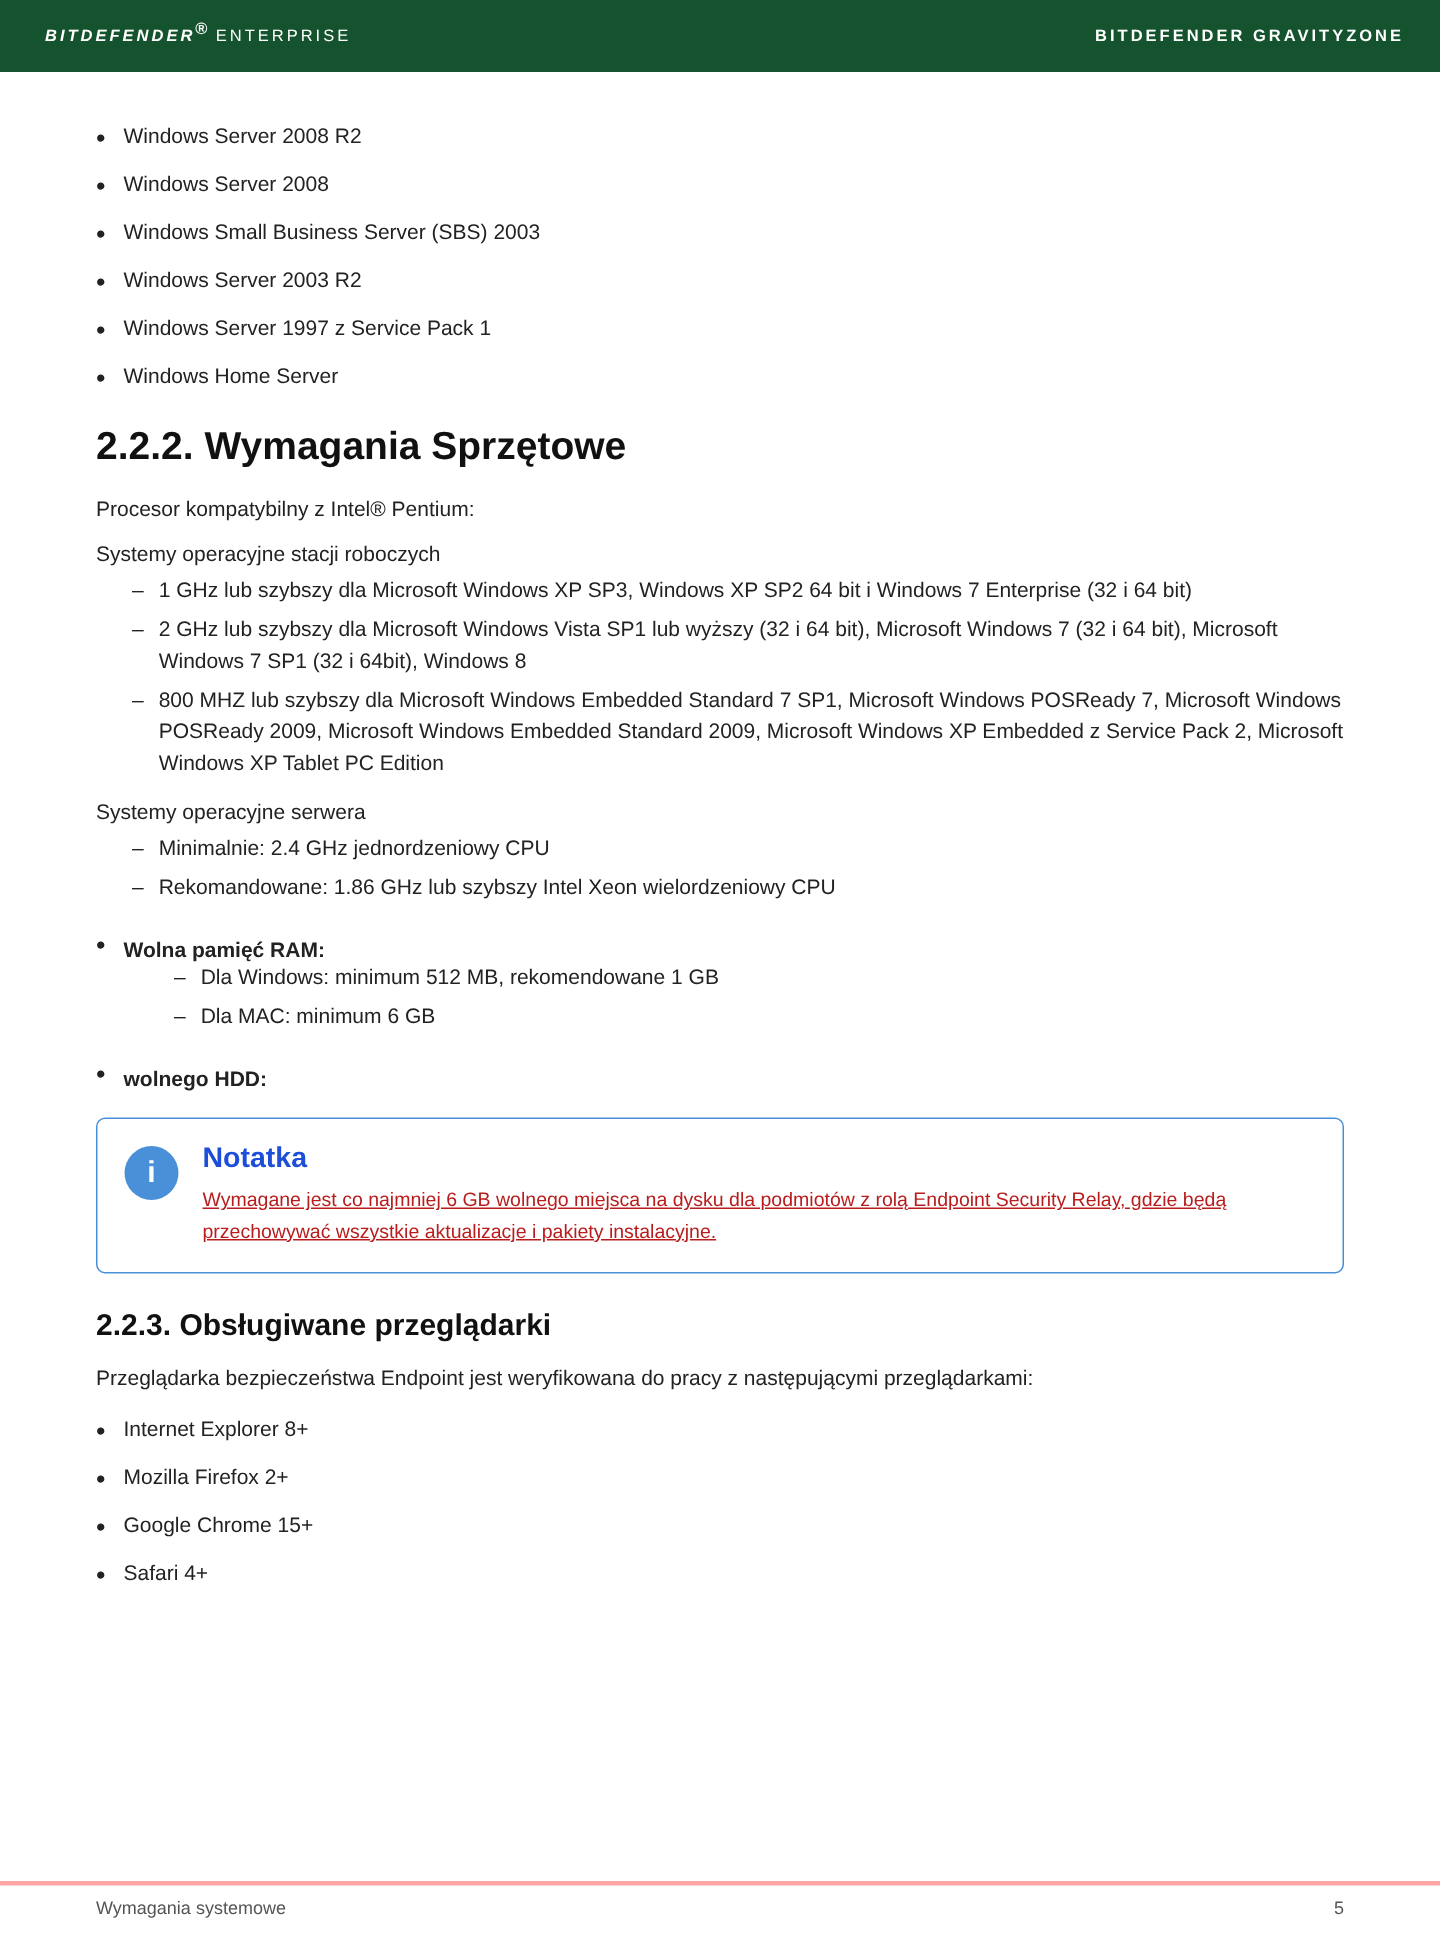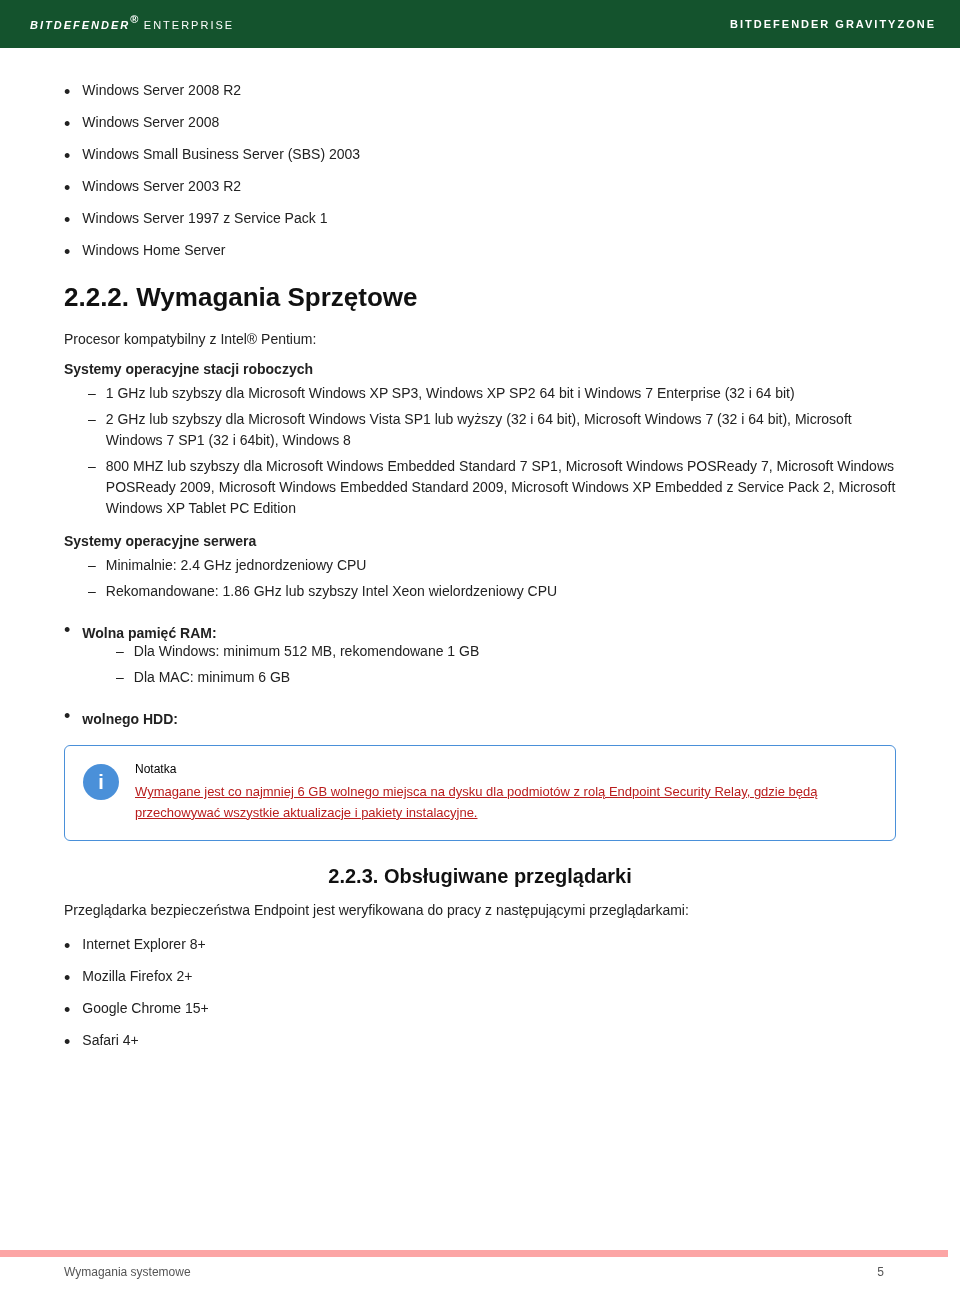--- a/index.html
+++ b/index.html
@@ -85,26 +85,25 @@
       margin: 12px 0 18px 0;
       color: #111;
     }
 
     
     .sub-section-heading {
       font-size: 20px;
       font-weight: bold;
       margin: 24px 0 14px 0;
       color: #111;
-      text-align: center;
     }
 
     
     .bold-label {
-      font-weight: bold;
+      font-weight: normal;
       font-size: 14px;
       margin: 14px 0 6px 0;
     }
 
     
     .dash-list {
       list-style: none;
       margin: 0 0 8px 24px;
       padding: 0;
     }
@@ -164,42 +163,42 @@
       display: flex;
       align-items: center;
       justify-content: center;
       flex-shrink: 0;
       color: #fff;
       font-size: 20px;
       font-weight: bold;
       margin-top: 2px;
     }
     .note-content .note-title {
-      font-size: 12px;
-      font-weight: normal;
-      color: #000000;
+      font-size: 19px;
+      font-weight: bold;
+      color: #1d4ed8;
       margin-bottom: 6px;
     }
     .note-content .note-text {
       font-size: 13px;
       line-height: 1.6;
       color: #b91c1c;
       text-decoration: underline;
     }
 
     
     .footer {
       position: absolute;
       bottom: 18px;
       left: 0;
-      right: 12px;
+      right: 0;
       padding: 0 64px;
       display: flex;
       justify-content: space-between;
-      border-top: 7px solid #fca5a5;
+      border-top: 3px solid #fca5a5;
       padding-top: 8px;
     }
     .footer-text {
       font-size: 12px;
       color: #555;
     }
     .footer-page {
       font-size: 12px;
       color: #555;
     }

